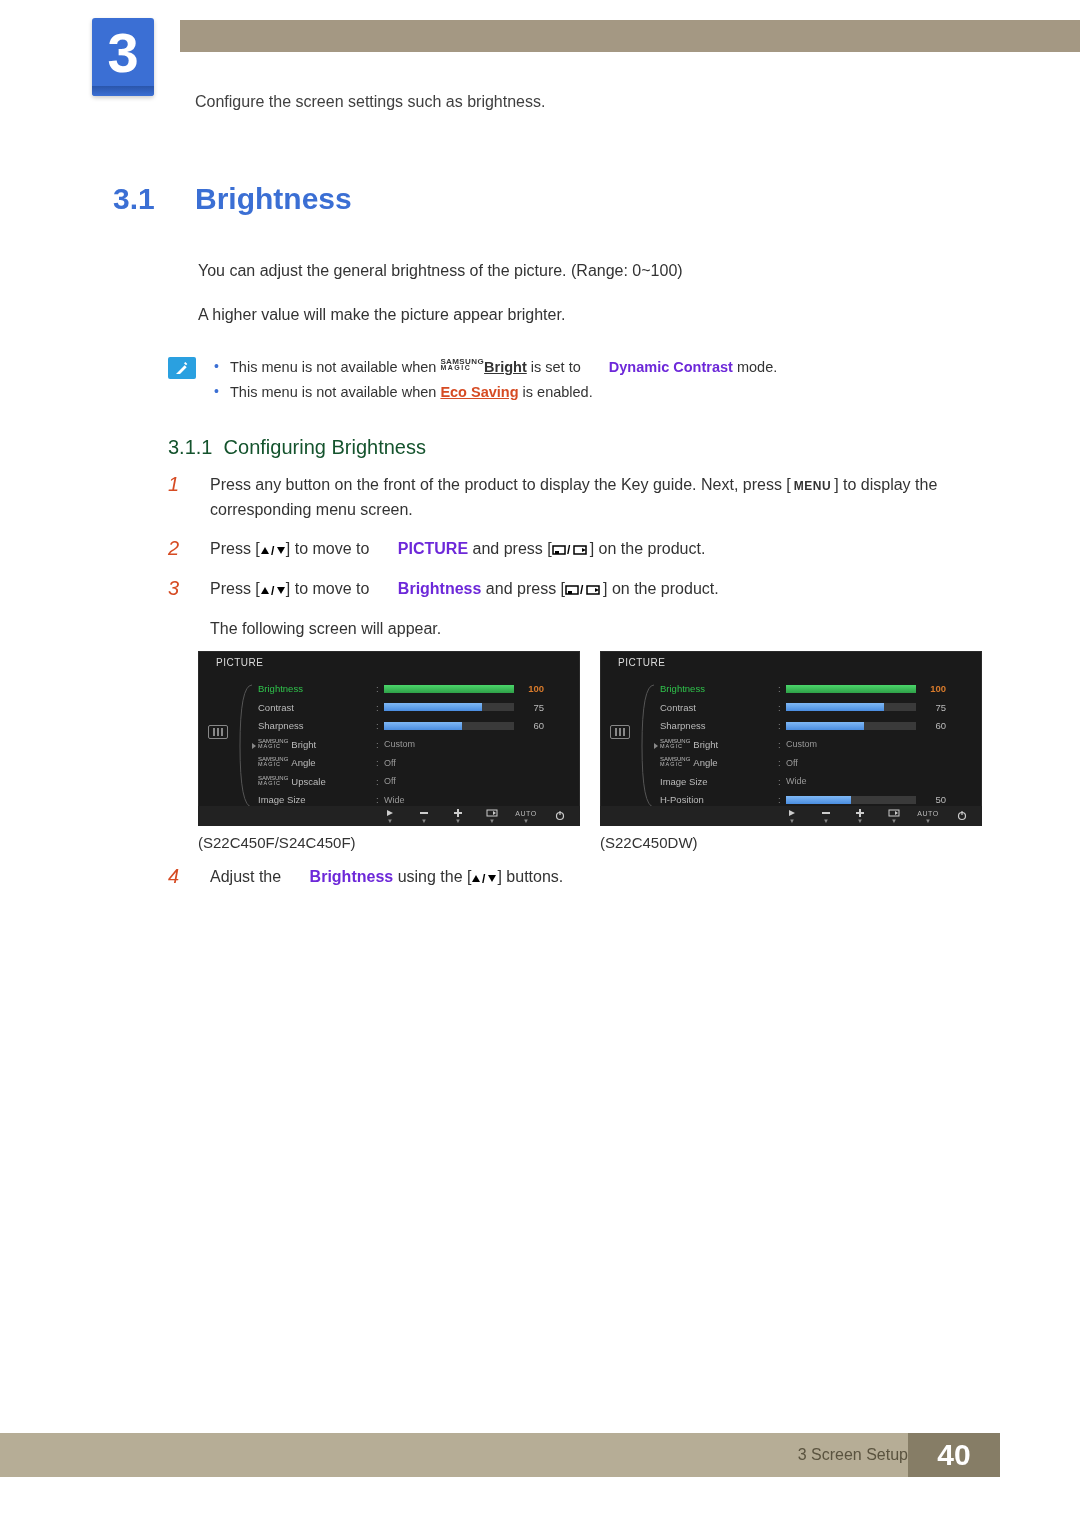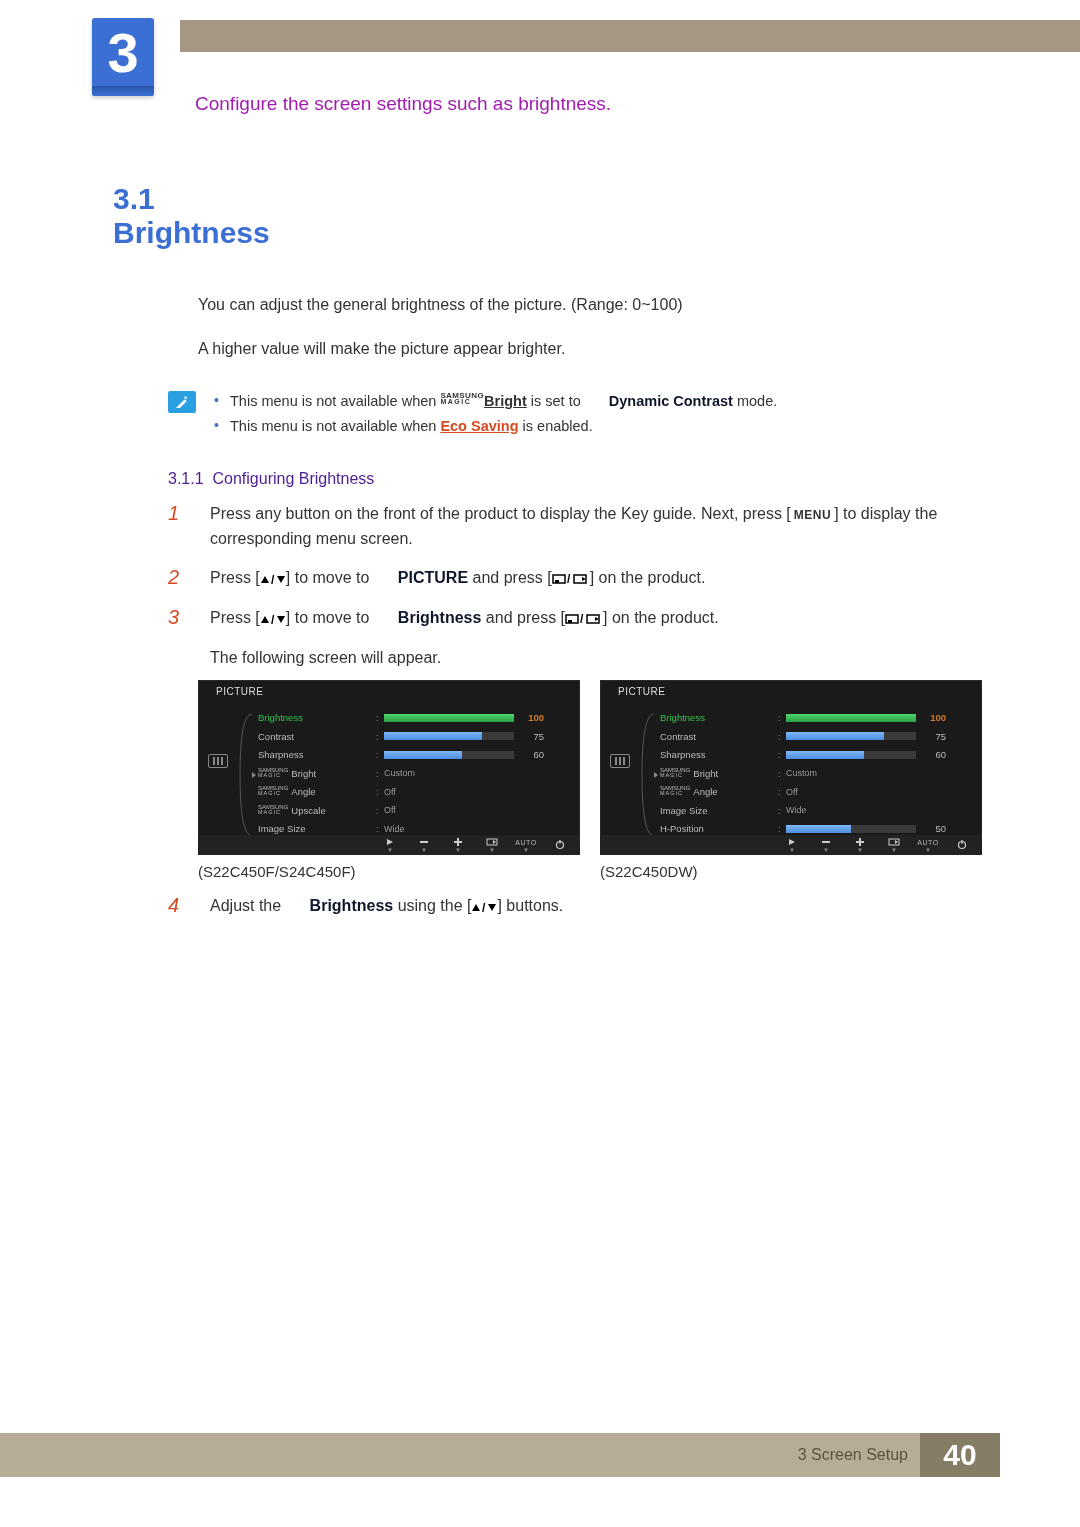--- a/index.html
+++ b/index.html
@@ -6,42 +6,42 @@
   html, body { width: 1080px; height: 1527px; font-family: Arial, Helvetica, sans-serif; background: #fff; }
   .page { position: relative; width: 1080px; height: 1527px; }
 
   
   .top-banner { position: absolute; left: 0; right: 0; top: 0; height: 120px; }
   .tan-bar { position: absolute; left: 180px; right: 0; top: 20px; height: 32px; background: #a49883; }
   .chapter-badge { position: absolute; left: 92px; top: 18px; width: 62px; height: 78px; background: #3b6fd4; border-radius: 3px; box-shadow: 0 2px 4px rgba(0,0,0,.2); text-align: center; }
   .chapter-badge span { display:block; color:#fff; font-size:56px; font-weight:bold; line-height:70px; }
   .chapter-badge::after { content:""; position:absolute; left:0; right:0; bottom:0; height:10px; border-bottom-left-radius:3px; border-bottom-right-radius:3px; background:linear-gradient(#2a55aa,#3b6fd4); }
   .chapter-title { position:absolute; left:195px; top:38px; font-size:40px; font-weight:bold; color:#3b6fd4; }
-  .chapter-desc { position:absolute; left:195px; top:93px; font-size:19px; color:#a21caf; }
+  .chapter-desc { position:absolute; left:195px; top:93px; font-size:16px; color:#404040; }
 
   
   .body { position:absolute; left:113px; right:80px; top:182px; }
   .sec-num { font-size:30px; color:#3b6fd4; font-weight:bold; float:left; width:82px; }
   .sec-title { font-size:30px; color:#3b6fd4; font-weight:bold; }
-  .sec-row { display:flex; align-items:baseline;flex-direction:column; }
+  .sec-row { display:flex; align-items:baseline; }
   .para { font-size:16px; color:#333; line-height:1.6; margin-left:85px; }
   .note { display:flex; margin-left:55px; margin-top:28px; }
   .note-icon { width:28px; height:22px; background:#2aa0e0; display:inline-flex; align-items:center; justify-content:center; border-radius:2px; margin-right:12px; flex-shrink:0; margin-top:2px; }
   .note-icon svg { width:16px; height:16px; fill:#fff; }
   .note-list { list-style:none; }
   .note-list li { font-size:14.5px; color:#333; line-height:1.7; padding-left:22px; position:relative; }
   .note-list li::before { content:"•"; color:#3b6fd4; position:absolute; left:6px; font-size:14px; }
   .magic-pre { font-size:8px; font-weight:bold; letter-spacing:0.4px; display:inline-block; vertical-align:2px; line-height:.8; text-align:left; }
   .magic-pre small{font-size:7px; display:block; letter-spacing:1.5px;}
   .magic-bold { font-weight:bold; text-decoration:underline; }
-  .red { color:#0f172a; font-weight:bold;padding-left:24px; }
+  .red { color:#6d28d9; font-weight:bold;padding-left:24px; }
   .red-u { color:#d64b23; font-weight:bold; text-decoration:underline; }
 
   .subsec { margin-top:32px; margin-left:55px; }
-  .subsec-title { font-size:16px; color:#4c1d95; }
+  .subsec-title { font-size:20px; color:#14532d; }
   .steps { margin-top:14px; }
   .step { display:flex; margin-top:14px; }
   .step-num { font-style:italic; font-size:20px; color:#d64b23; width:30px; flex-shrink:0; }
   .step-body { font-size:16px; color:#333; line-height:1.55;margin-left:12px; }
   .step-body .menu-chip { font-weight:bold; font-size:12px; letter-spacing:.5px; padding:1px 3px 0 3px; }
   .tri { display:inline-block; vertical-align:-1px; }
   .icon-inline svg{ display:inline-block; vertical-align:-2px; }
 
   
   .osd-row { display:flex; gap:20px; margin-top:10px; margin-left:30px; }
@@ -70,21 +70,21 @@
   .osd-footer .fbtn { width:24px; display:flex; flex-direction:column; align-items:center; }
   .osd-footer .fbtn .top{ height:10px; display:flex; align-items:center; justify-content:center; }
   .osd-footer .fbtn .bot{ font-size:6px; color:#888; }
   .osd-footer svg{ fill:#ccc; }
   .osd-footer .auto{ font-size:7px; color:#bbb; letter-spacing:.5px; }
   .osd-caption { font-size:15px; color:#333; margin-top:8px; }
 
   
   .footer { position:absolute; left:0; right:0; bottom:50px; height:44px; }
   .footer-bar { position:absolute; left:0; right:160px; top:0; height:44px; background:#b6ad96; }
-  .footer-pn-box { position:absolute; right:80px; top:0; width:80px; height:44px; background:#867d66; display:flex; align-items:center; justify-content:center; }
+  .footer-pn-box { position:absolute; right:80px; top:0; width:92px; height:44px; background:#867d66; display:flex; align-items:center; justify-content:center; }
   .footer-pn { color:#fff; font-size:30px; font-weight:bold; }
   .footer-text { position:absolute; right:172px; top:0; height:44px; display:flex; align-items:center; font-size:16px; color:#5a533f; }
 </style>
 </head>
 <body>
 
 <div class="page">
 
   <div class="top-banner">
     <div class="tan-bar"></div>

